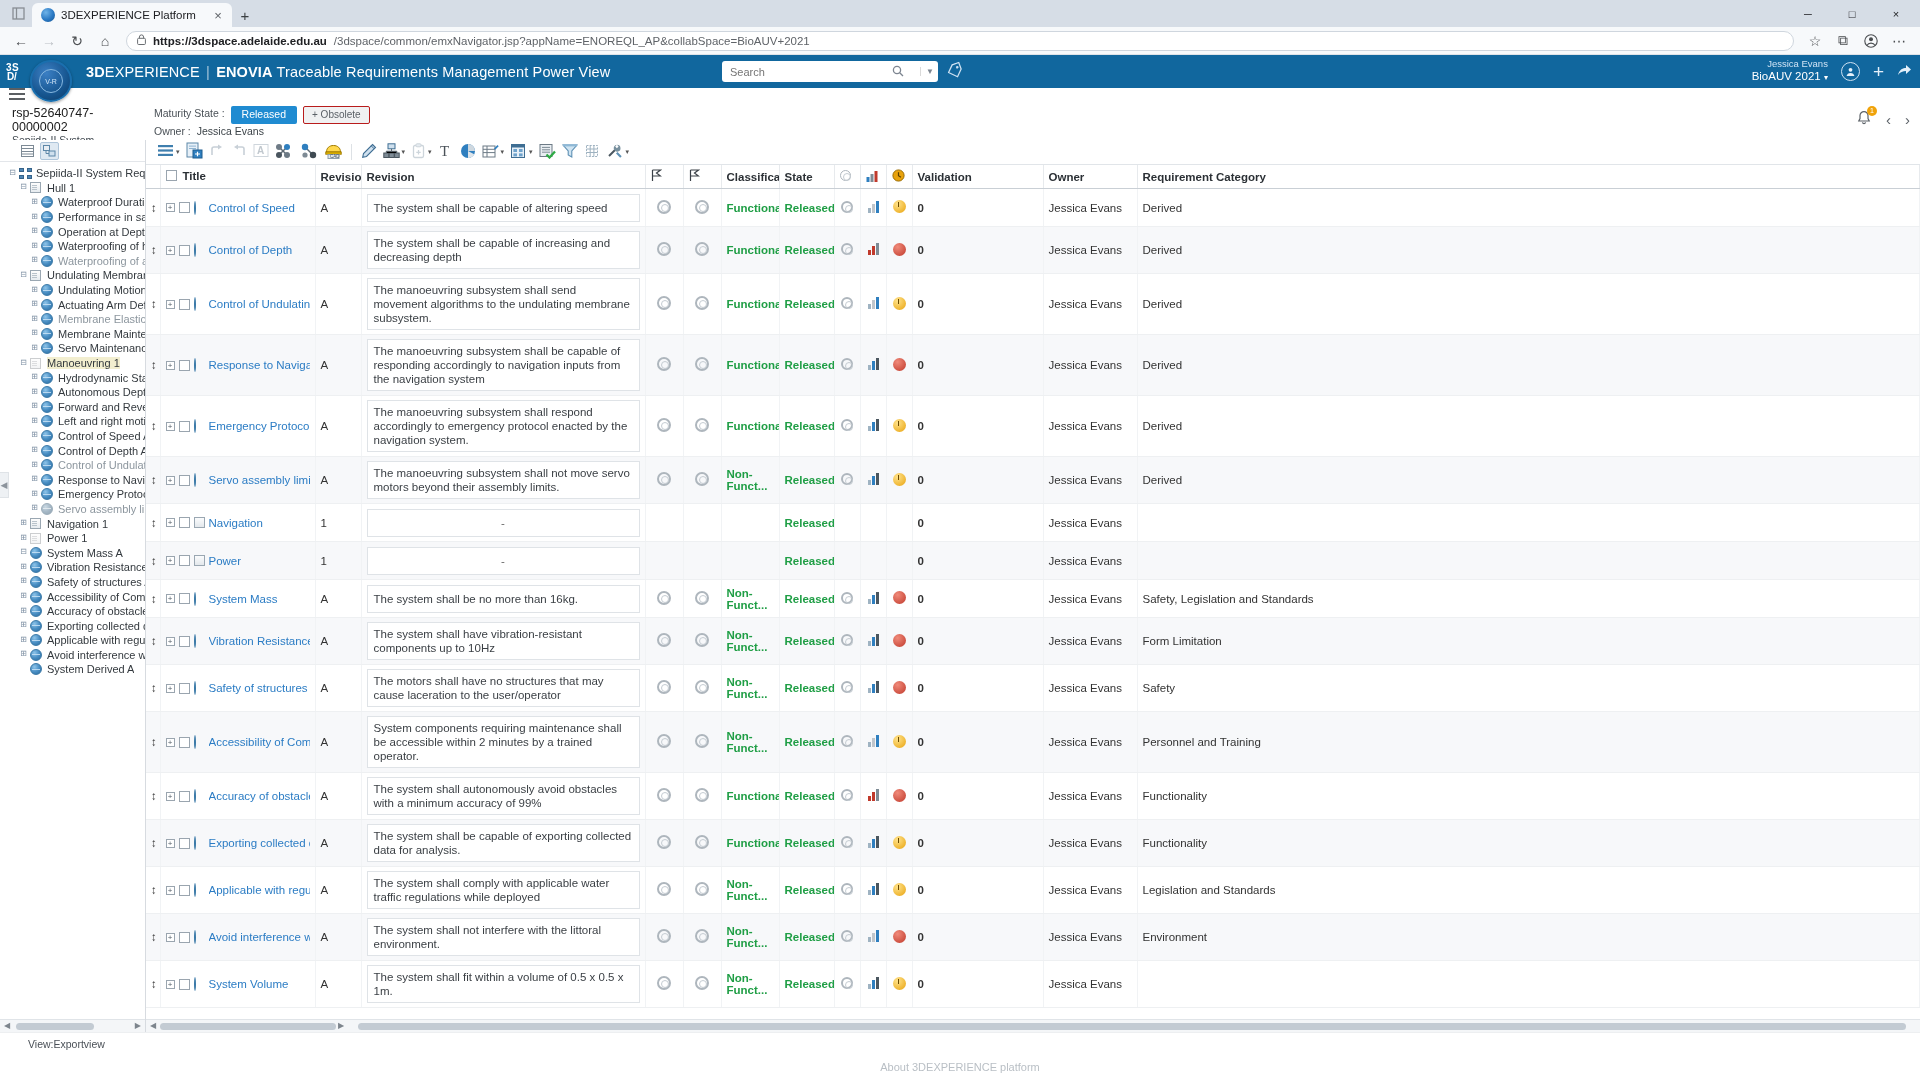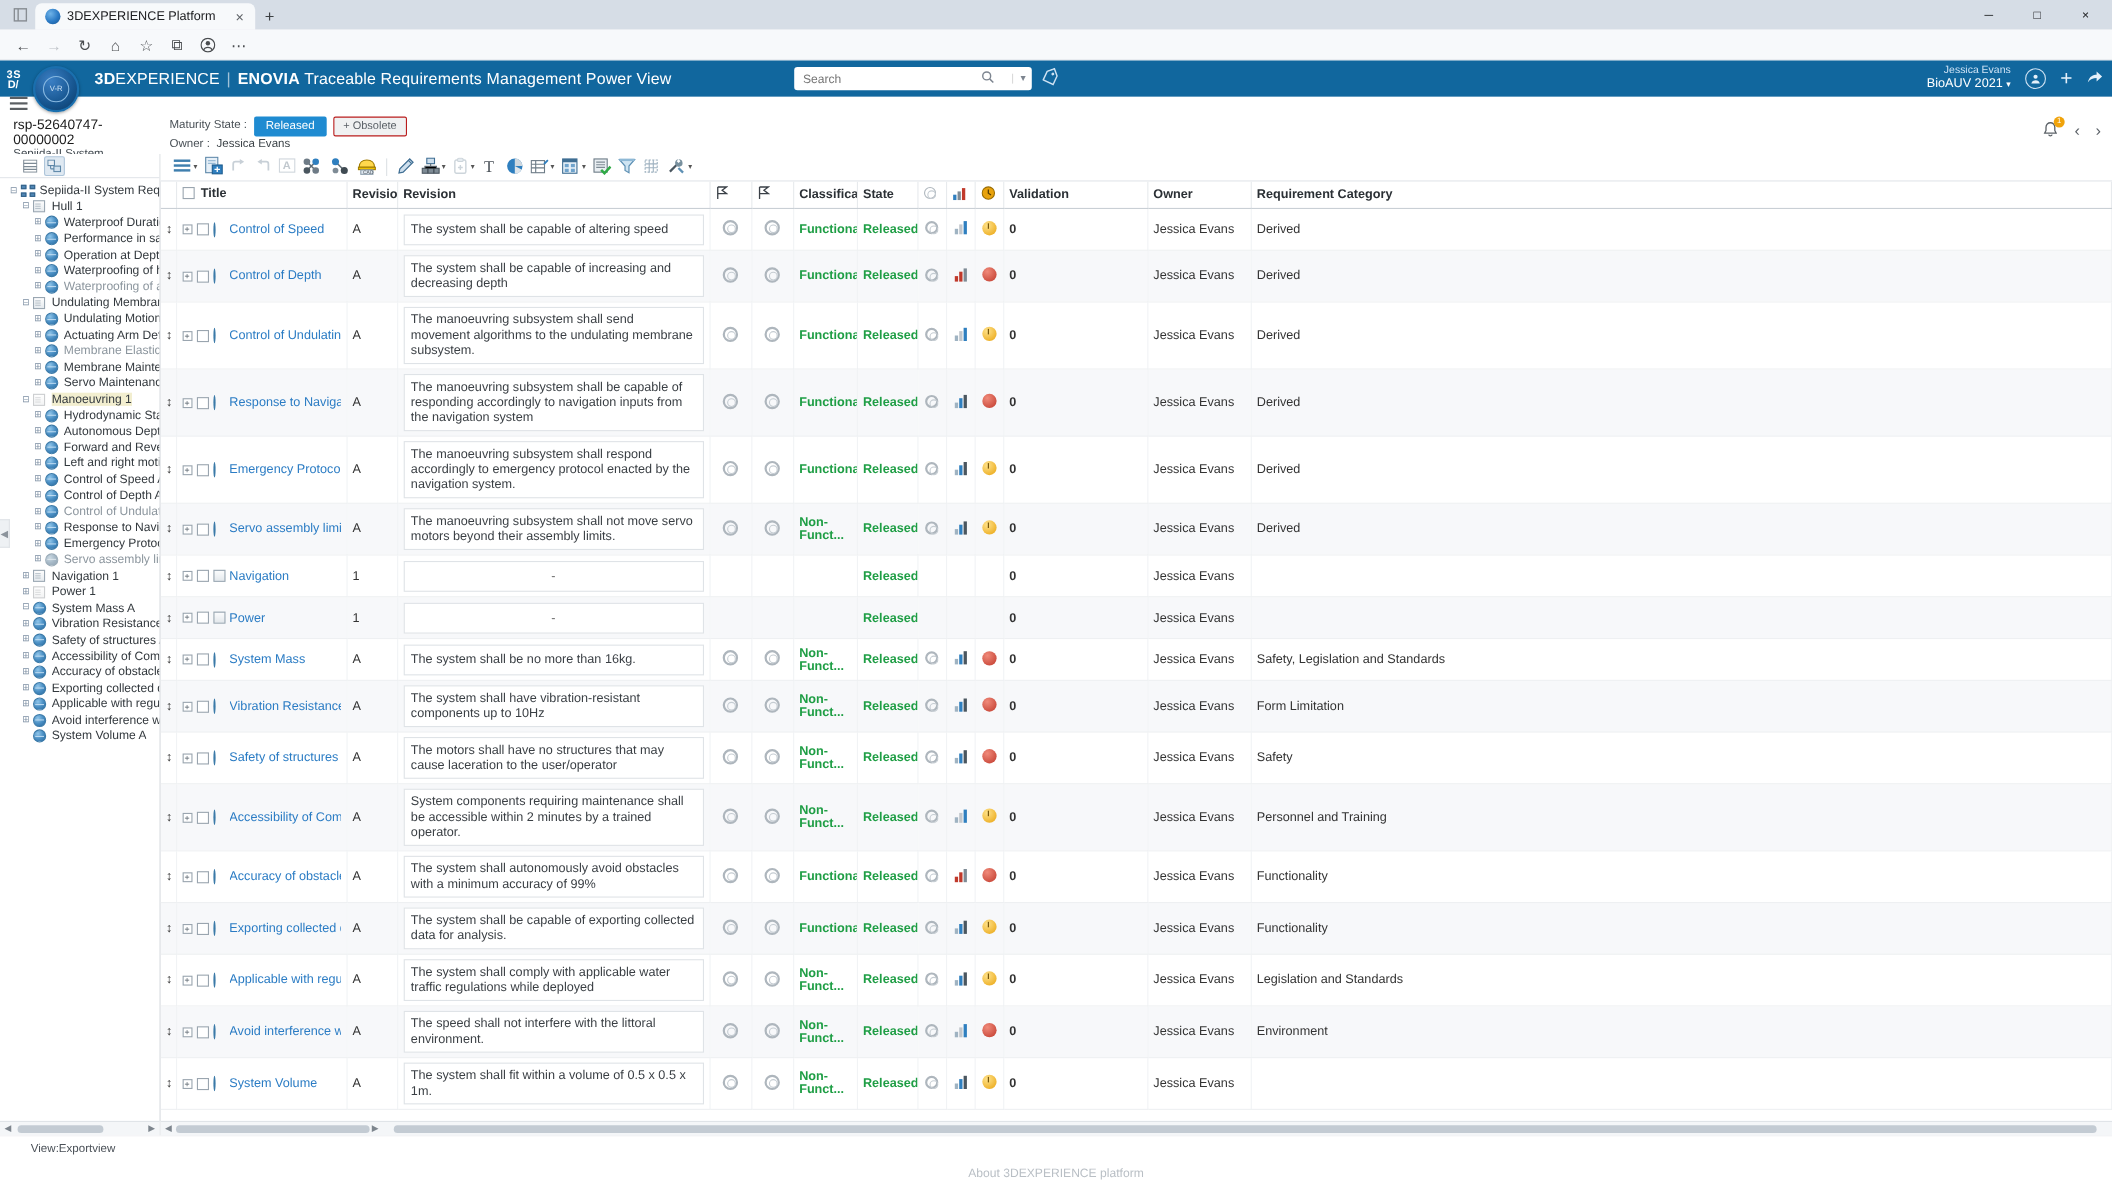--- a/index.html
+++ b/index.html
@@ -312,20 +312,30 @@
       <span>□</span>
       <span>×</span>
     </div>
   </div>
 
   <div class="navbar">
     <div class="navbtn">←</div>
     <div class="navbtn disabled">→</div>
     <div class="navbtn">↻</div>
     <div class="navbtn">⌂</div>
+    <div class="urlbar">
+      <span class="lock">
+        <svg width="9" height="11" viewBox="0 0 9 11">
+            <rect x="0.6" y="4.3" width="7.8" height="6.2" rx="1" fill="none" stroke="#6a6e72" stroke-width="1"></rect>
+            <path d="M2.4 4.3V3a2.1 2.1 0 0 1 4.2 0v1.3" fill="none" stroke="#6a6e72" stroke-width="1"></path>
+          </svg>
+      </span>
+      <span class="u-host">https://3dspace.adelaide.edu.au</span>
+        <span class="u-rest">/3dspace/common/emxNavigator.jsp?appName=ENOREQL_AP&amp;collabSpace=BioAUV+2021</span>
+    </div>
     <div class="navbar-right">
       <div class="navbtn">☆</div>
       <div class="navbtn">⧉</div>
       <div class="navbtn">
         <svg width="14" height="14" viewBox="0 0 14 14">
             <circle cx="7" cy="7" r="6.2" fill="none" stroke="#4a4d50" stroke-width="1.1"></circle>
             <circle cx="7" cy="5.3" r="2" fill="#4a4d50"></circle>
             <path d="M2.9 11.6a4.6 4.6 0 0 1 8.2 0" fill="none" stroke="#4a4d50" stroke-width="1.1"></path>
           </svg>
       </div>
@@ -700,21 +710,21 @@
             <span class="tico">
               <span class="ico-globe"></span>
             </span>
             <span class="tlabel">Avoid interference with</span>
           </div>
           <div class="trow" style="padding-left: 19px;">
             <span class="exp"></span>
             <span class="tico">
               <span class="ico-globe"></span>
             </span>
-            <span class="tlabel">System Volume A</span>
+            <span class="tlabel">System Derived A</span>
           </div>
         </div>
       <div class="tree-hscroll">
         <span class="ar" style="left:4px">◀</span>
         <div class="thumb"></div>
         <span class="ar" style="right:4px">▶</span>
       </div>
     </div>
 
     <div class="collapse-handle">◀</div>
@@ -1357,21 +1367,21 @@
                 <td class="c-title">
                   <span class="title-cell">
                     <span class="plusbox">+</span>
                     <span class="cb"></span>
                     <span class="tdot"><span class="ico-globe" style="width:10px;height:10px;"></span></span>
                     <a href="#">Avoid interference with l</a>
                   </span>
                 </td>
                 <td>A</td>
                 <td>
-                  <div class="content-box">The speed shall not interfere with the littoral environment.</div>
+                  <div class="content-box">The system shall not interfere with the littoral environment.</div>
                 </td>
                 <td class="c-ring"><span class="ring"></span></td>
                 <td class="c-ring"><span class="ring"></span></td>
                 <td><span class="cls-func">Non-Funct...</span></td>
                 <td><span class="state-released">Released</span></td>
                 <td class="c-ring"><span class="ring" style="width:12px;height:12px;"></span></td>
                 <td class="c-ring"><span class="bars">
                     <i style="height:5px;background:#9fb3c2"></i>
                     <i style="height:9px;background:#c0c6cc"></i>
                     <i style="height:12px;background:#2f7fbf"></i>

